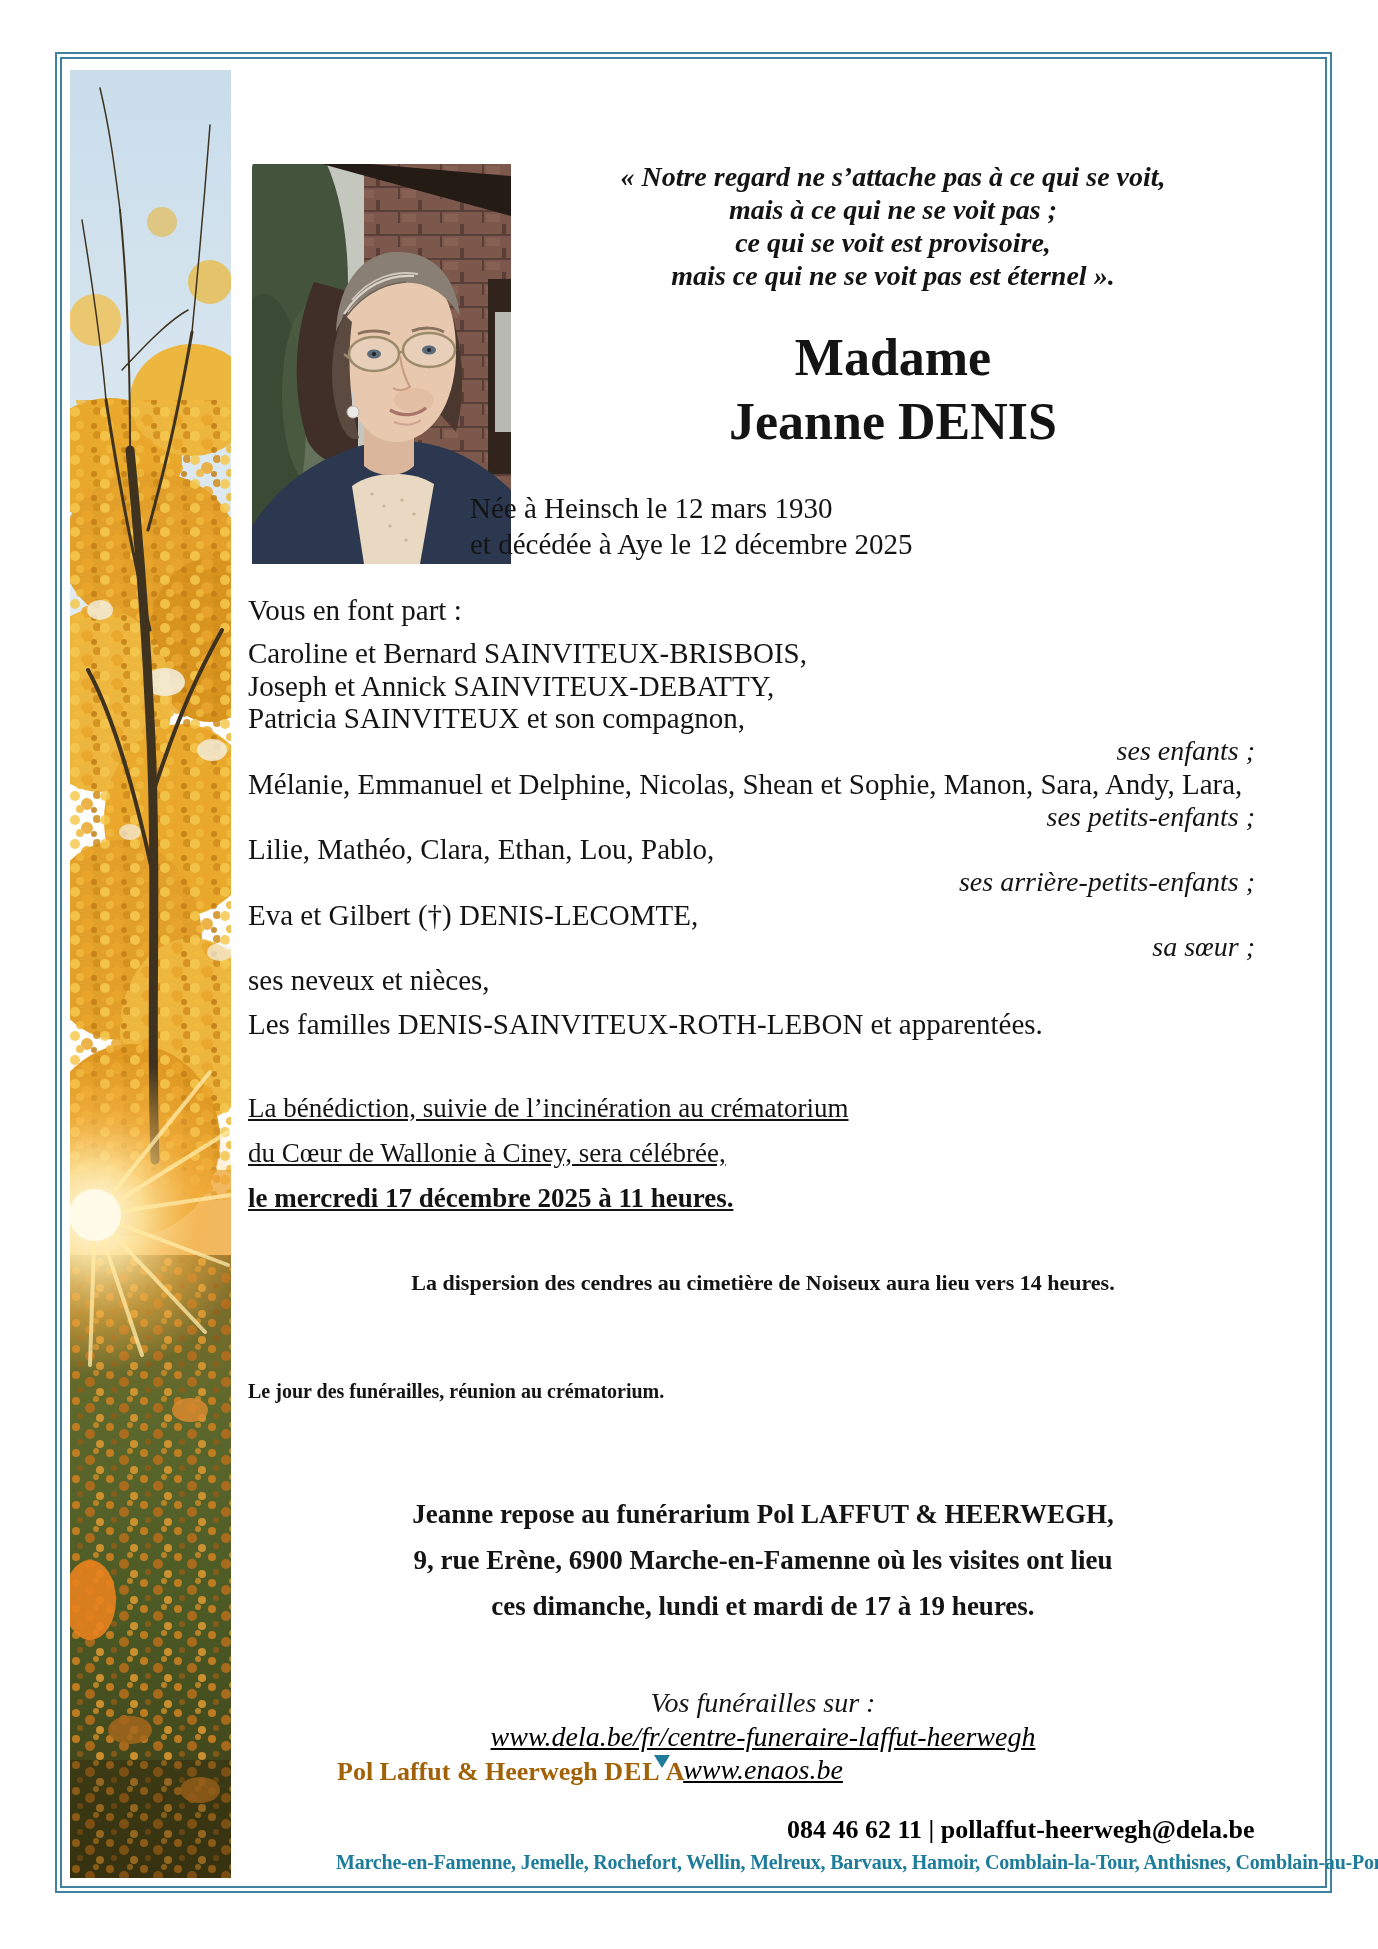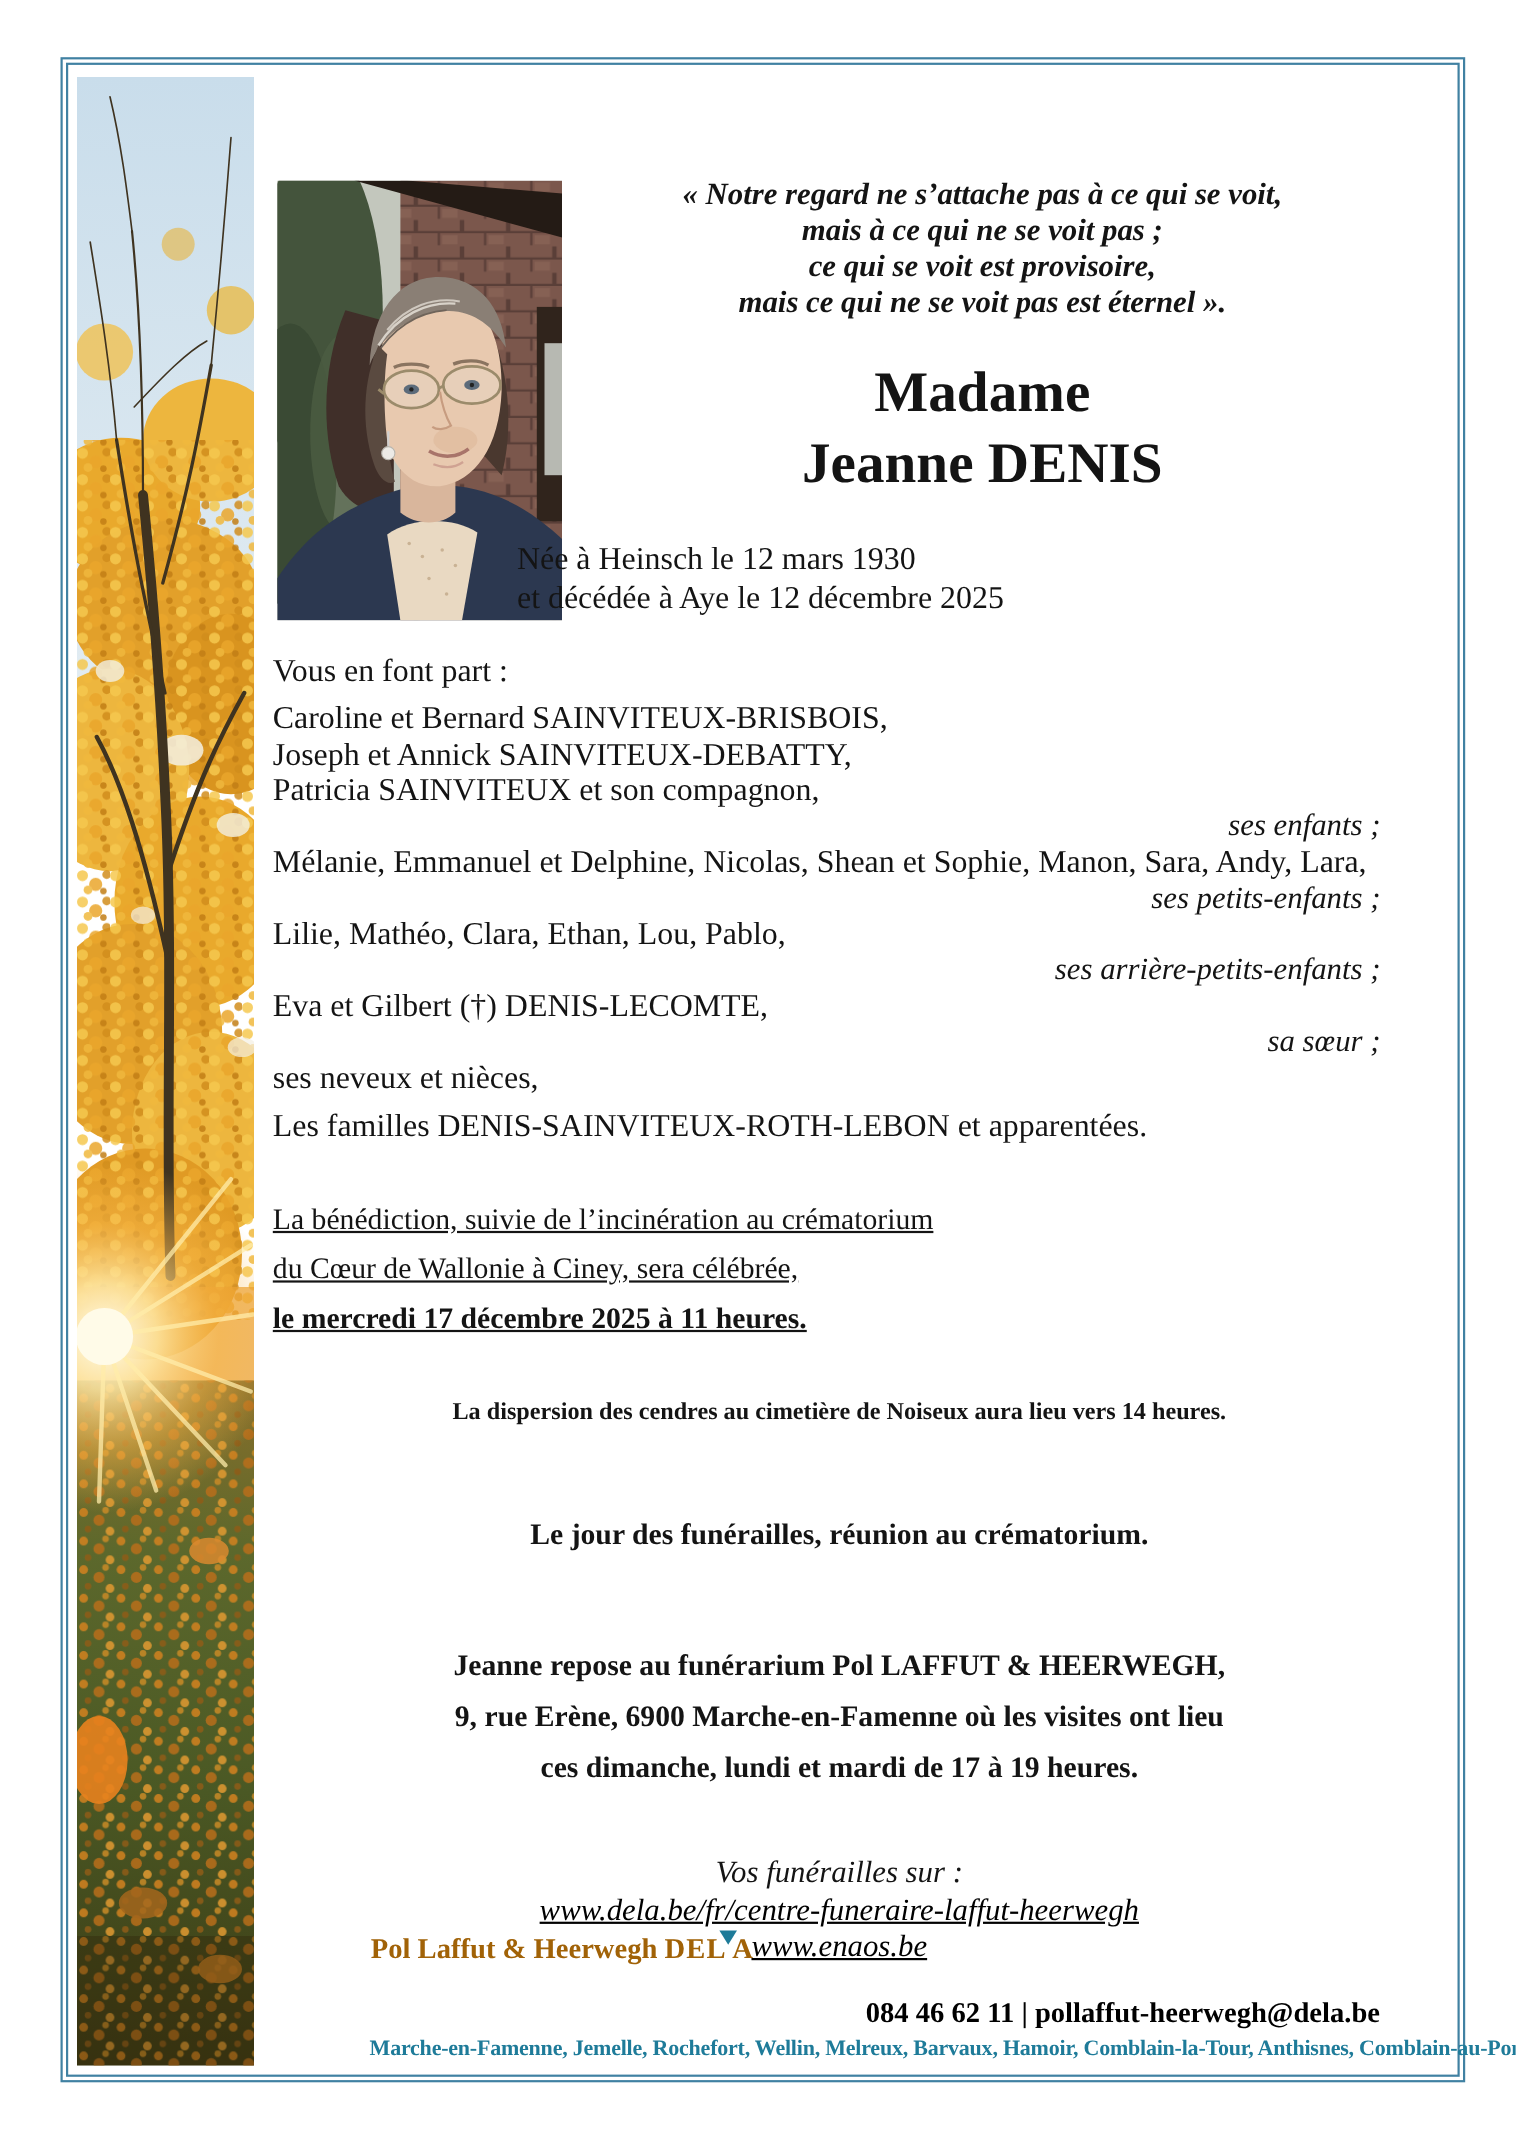--- a/index.html
+++ b/index.html
@@ -22,22 +22,22 @@
   .announce{position:absolute;left:248px;top:637px;width:1007px;}
   .an-line{font-size:29px;line-height:32.7px;white-space:nowrap;}
   .an-label{font-size:28px;line-height:32.7px;font-style:italic;text-align:right;}
   .an-families{margin-top:11px;}
 
   .ceremony{position:absolute;left:248px;top:1086px;width:1030px;text-align:left;
             font-size:27px;line-height:45px;text-decoration:underline;}
   .ceremony .bold{font-weight:bold;}
   .dispersion{position:absolute;left:248px;top:1270px;width:1030px;text-align:center;
             font-size:22px;font-weight:bold;}
-  .reunion{position:absolute;left:248px;top:1380px;width:1030px;text-align:center;
-            font-size:27px;font-weight:bold;}
+  .reunion{position:absolute;left:248px;top:1380px;width:1030px;
+            font-size:20px;font-weight:bold;}
   .repose{position:absolute;left:248px;top:1491px;width:1030px;text-align:center;
             font-size:27px;line-height:46px;font-weight:bold;}
   .condolences{position:absolute;left:248px;top:1686px;width:1030px;text-align:center;
             font-size:28px;line-height:33.5px;font-style:italic;}
   .condolences a{color:#000000;text-decoration:underline;cursor:pointer;display:inline-block;}
 
   .footer-brand{position:absolute;left:337px;top:1753px;font-size:26px;line-height:38px;
             font-weight:600;color:#a16207;white-space:nowrap;}
   .dela-mark{font-weight:700;letter-spacing:1px;}
   .dela-tri{display:inline-block;width:0;height:0;border-left:8px solid transparent;

